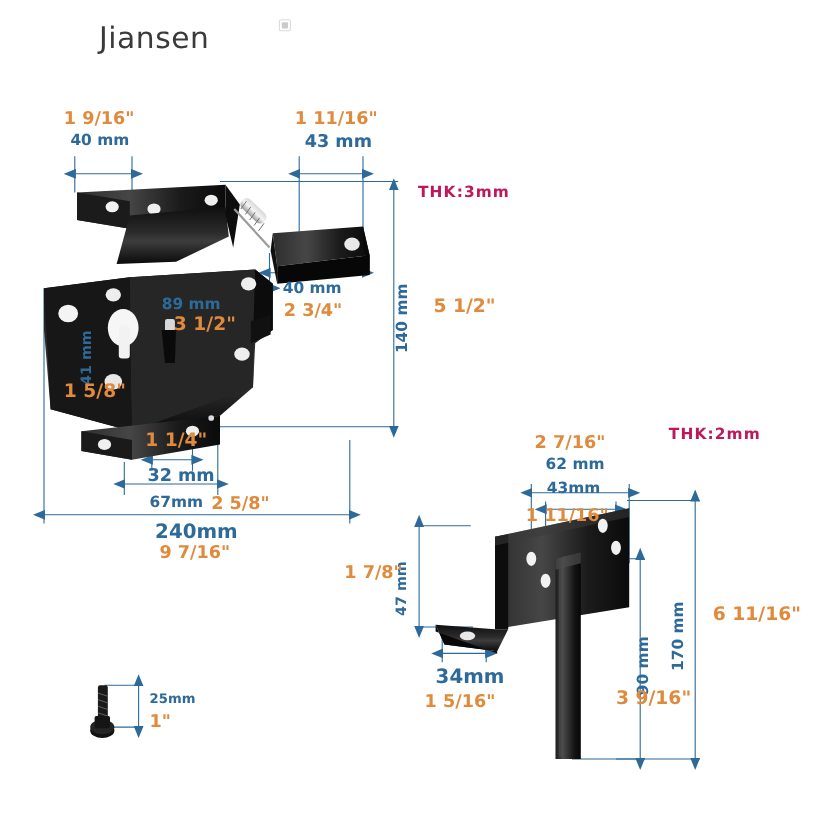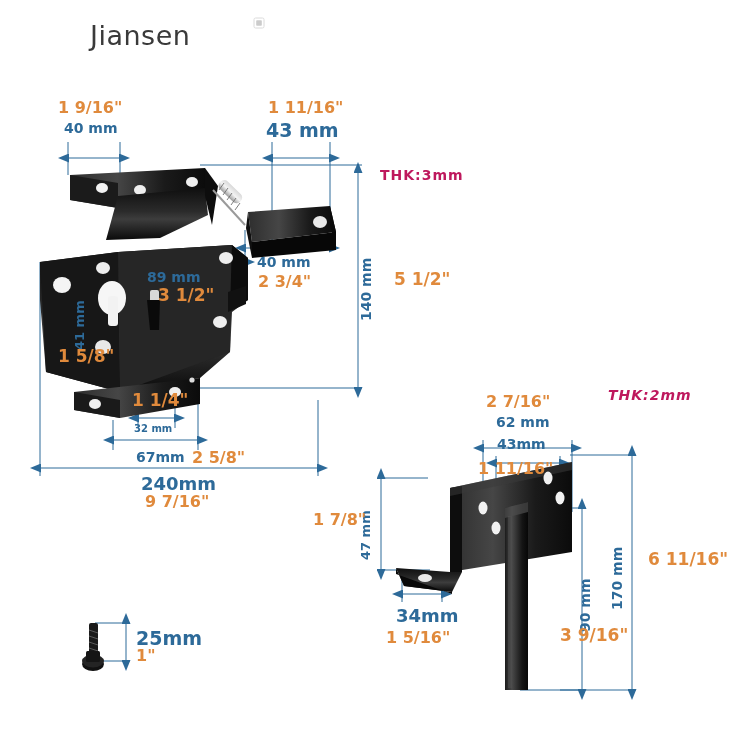--- a/index.html
+++ b/index.html
@@ -239,61 +239,61 @@
       <ellipse cx="93" cy="664" rx="11" ry="7" fill="#111"></ellipse>
       <ellipse cx="93" cy="661" rx="11" ry="6.5" fill="#242424"></ellipse>
       <rect x="86" y="651" width="14" height="11" rx="1.5" fill="#151515"></rect>
     </g>
   </svg>
 
   <div class="lbl inch" style="left:58px; top:100px; font-size:16px;">1 9/16"</div>
   <div class="lbl mm" style="left:64px; top:121px; font-size:14px;">40 mm</div>
 
   <div class="lbl inch" style="left:268px; top:100px; font-size:16px;">1 11/16"</div>
-  <div class="lbl mm" style="left:266px; top:121px; font-size:19px;">43 mm</div>
+  <div class="lbl mm" style="left:277px; top:121px; font-size:16px;">43 mm</div>
 
   <div class="lbl thk" style="left:380px; top:168px; font-size:14px;">THK:3mm</div>
 
   <div class="lbl mm" style="left:147px; top:270px; font-size:14px;">89 mm</div>
   <div class="lbl inch" style="left:158px; top:287px; font-size:17px;">3 1/2"</div>
 
   <div class="lbl mm" style="left:257px; top:255px; font-size:14px;">40 mm</div>
   <div class="lbl inch" style="left:258px; top:274px; font-size:16px;">2 3/4"</div>
 
   <div class="lbl mm rot90" style="left:86px; top:337px; font-size:13px;">41 mm</div>
   <div class="lbl inch" style="left:58px; top:348px; font-size:17px;">1 5/8"</div>
 
   <div class="lbl mm rot90" style="left:373px; top:307px; font-size:14px;">140 mm</div>
   <div class="lbl inch" style="left:394px; top:271px; font-size:17px;">5 1/2"</div>
 
   <div class="lbl inch" style="left:132px; top:392px; font-size:17px;">1 1/4"</div>
-  <div class="lbl mm" style="left:134px; top:424px; font-size:10px;">32 mm</div>
+  <div class="lbl mm" style="left:134px; top:424px; font-size:16px;">32 mm</div>
 
   <div class="lbl mm" style="left:136px; top:450px; font-size:14px;">67mm</div>
   <div class="lbl inch" style="left:192px; top:450px; font-size:16px;">2 5/8"</div>
 
   <div class="lbl mm" style="left:141px; top:475px; font-size:18px;">240mm</div>
   <div class="lbl inch" style="left:145px; top:494px; font-size:16px;">9 7/16"</div>
 
   <div class="lbl inch" style="left:486px; top:394px; font-size:16px;">2 7/16"</div>
   <div class="lbl mm" style="left:496px; top:415px; font-size:14px;">62 mm</div>
 
-  <div class="lbl thk" style="left:608px; top:388px; font-size:14px;font-style:italic;">THK:2mm</div>
+  <div class="lbl thk" style="left:608px; top:388px; font-size:14px;">THK:2mm</div>
 
   <div class="lbl mm" style="left:497px; top:437px; font-size:14px;">43mm</div>
   <div class="lbl inch" style="left:478px; top:461px; font-size:16px;">1 11/16"</div>
 
   <div class="lbl mm rot90" style="left:372px; top:547px; font-size:13px;">47 mm</div>
   <div class="lbl inch" style="left:313px; top:512px; font-size:16px;">1 7/8"</div>
 
   <div class="lbl mm" style="left:396px; top:607px; font-size:18px;">34mm</div>
   <div class="lbl inch" style="left:386px; top:630px; font-size:16px;">1 5/16"</div>
 
   <div class="lbl mm rot90" style="left:592px; top:618px; font-size:14px;">90 mm</div>
   <div class="lbl inch" style="left:560px; top:627px; font-size:17px;">3 9/16"</div>
 
   <div class="lbl mm rot90" style="left:624px; top:596px; font-size:14px;">170 mm</div>
   <div class="lbl inch" style="left:648px; top:551px; font-size:17px;">6 11/16"</div>
 
-  <div class="lbl mm" style="left:136px; top:629px; font-size:19px;">25mm</div>
+  <div class="lbl mm" style="left:136px; top:629px; font-size:12px;">25mm</div>
   <div class="lbl inch" style="left:136px; top:648px; font-size:16px;">1"</div>
 
 </div>
 
 </body></html>

